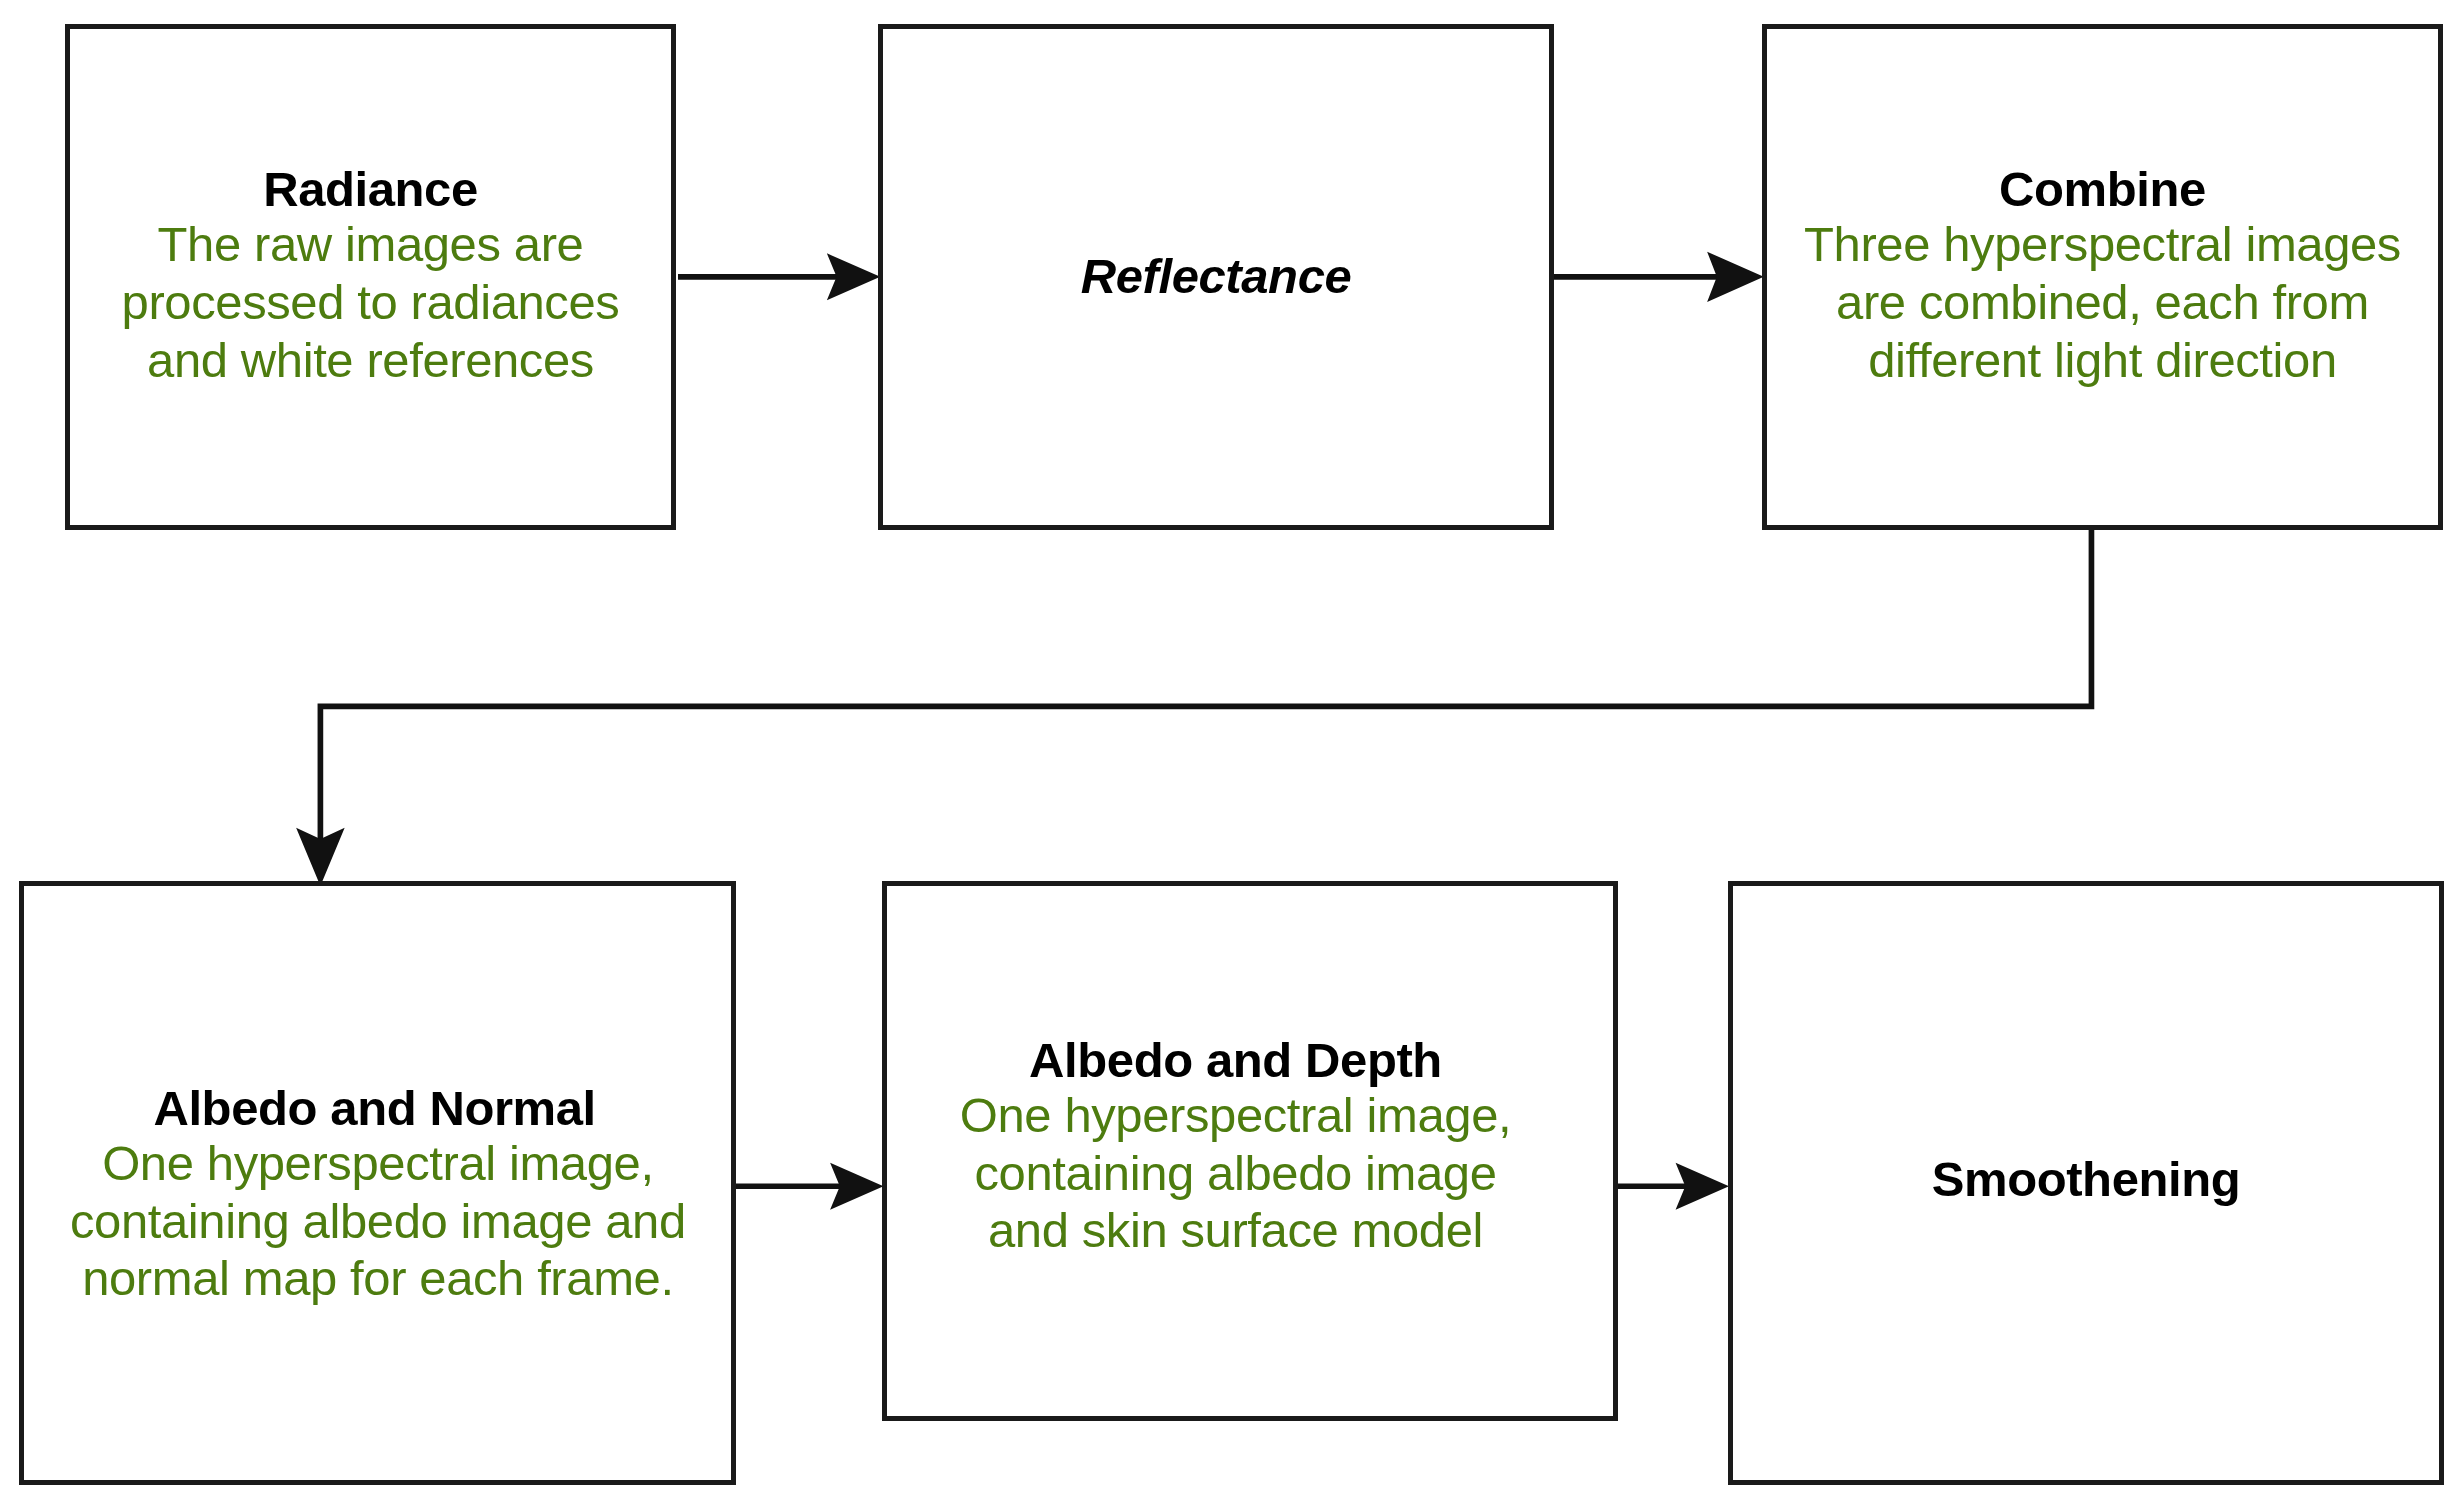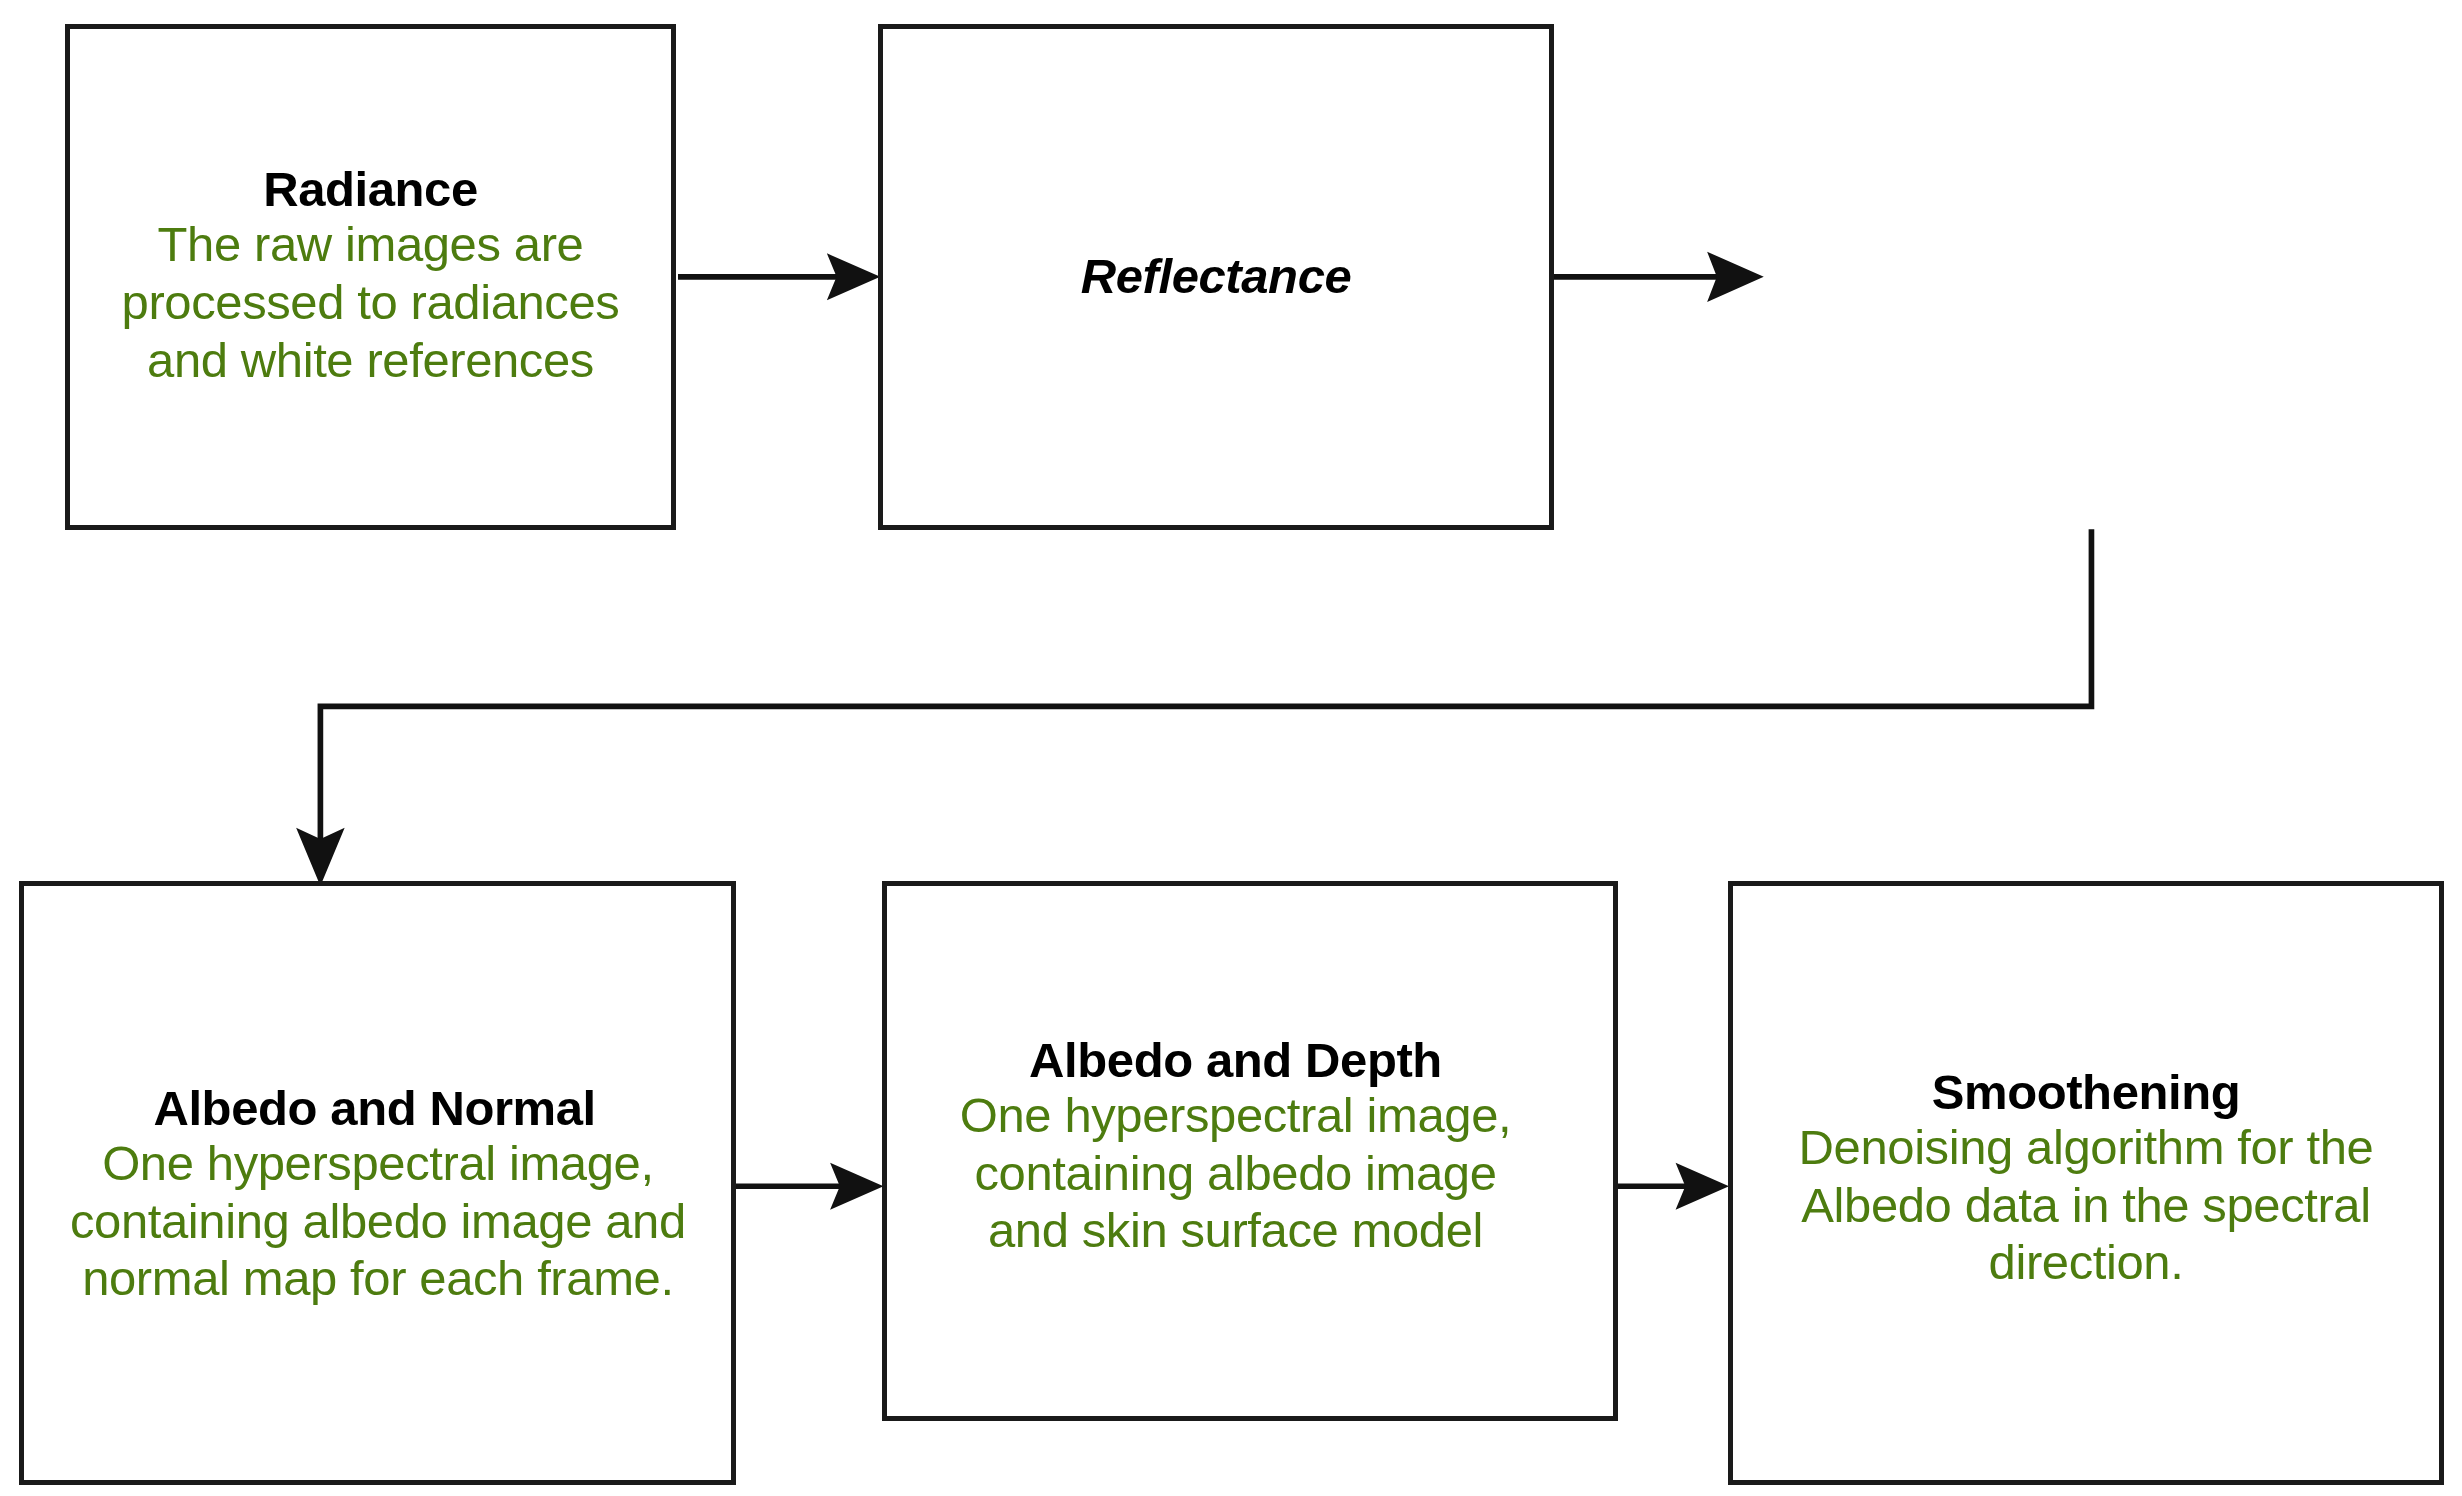--- a/index.html
+++ b/index.html
@@ -90,39 +90,44 @@
       <div class="node-desc">The raw images are processed to radiances and white references</div>
     </div>
   </div>
 
   <div class="node" id="node-reflectance">
     <div class="node-block">
       <div class="node-title">Reflectance</div>
     </div>
   </div>
 
+  <div class="node" id="node-combine">
+    <div class="node-block">
+      <div class="node-title">Combine</div>
+      <div class="node-desc">Three hyperspectral images are combined, each from different light direction</div>
+    </div>
+  </div>
 
   <div class="node" id="node-albedo-normal">
     <div class="node-block">
       <div class="node-title">Albedo and Normal</div>
       <div class="node-desc">One hyperspectral image, containing albedo image and normal map for each frame.</div>
     </div>
   </div>
 
   <div class="node" id="node-albedo-depth">
     <div class="node-block">
       <div class="node-title">Albedo and Depth</div>
       <div class="node-desc">One hyperspectral image, containing albedo image and skin surface model</div>
     </div>
   </div>
 
   <div class="node" id="node-smoothening">
     <div class="node-block">
       <div class="node-title">Smoothening</div>
-      <div class="node-desc">Denoising algorithm for the Albedo data in the spectral direction.</div>
     </div>
   </div>
 
   <div class="edge" style="left:0;top:0;width:2462px;height:1496px;">
     <svg width="2462" height="1496" viewBox="0 0 3043 1849">
       <line x1="838" y1="331" x2="1055" y2="331"></line>
       <polygon points="1088,331 1022,302 1034,331 1022,360"></polygon>
     </svg>
   </div>
 

